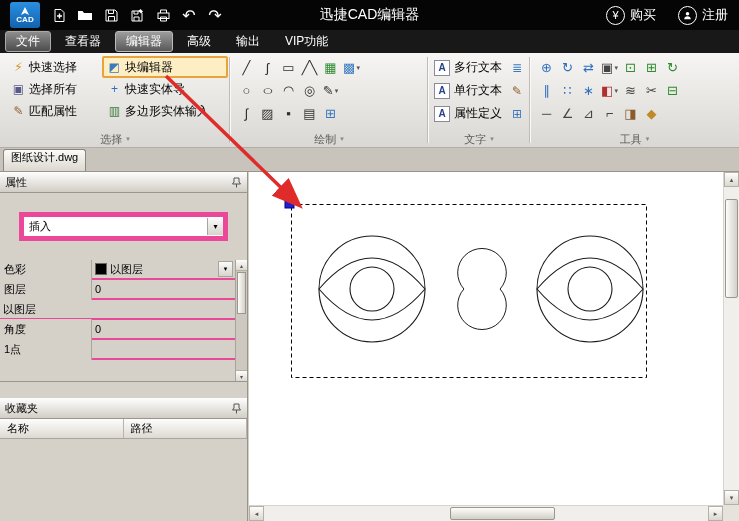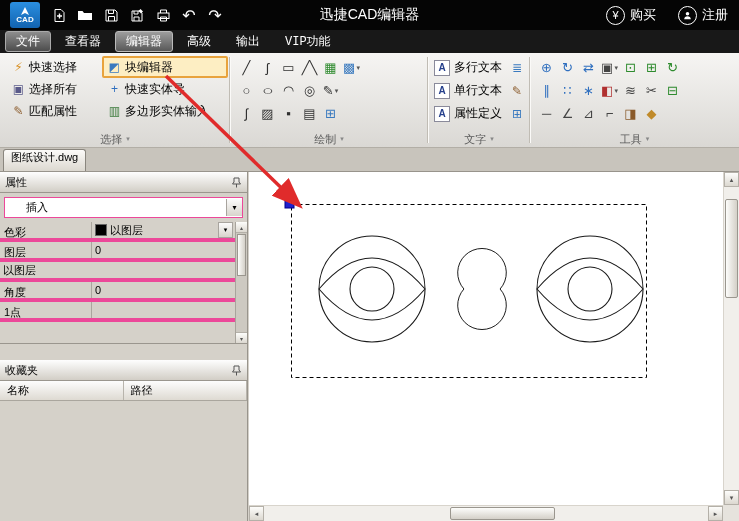--- a/index.html
+++ b/index.html
@@ -13,21 +13,21 @@
   .logo-text{font-size:8px;font-weight:bold;color:#fff;}
   .tb-icons{display:flex;margin-left:6px;}
   .tb-btn{width:26px;height:30px;display:flex;align-items:center;justify-content:center;color:#fff;font-size:16px;cursor:pointer;}
   .tb-title{position:absolute;left:0;right:0;text-align:center;font-size:14px;color:#fff;pointer-events:none;}
   .tb-right{margin-left:auto;display:flex;align-items:center;height:100%;z-index:2;}
   .tb-pill{display:flex;align-items:center;gap:5px;padding:0 11px;height:100%;color:#fff;font-size:13px;cursor:pointer;}
   .pill-icon{width:17px;height:17px;border:1.5px solid #fff;border-radius:50%;display:flex;align-items:center;justify-content:center;font-size:11px;}
 
   
   .menubar{height:23px;background:#181818;display:flex;align-items:center;padding-left:5px;gap:3px;}
-  .menu-tab{color:#fff;font-size:12px;padding:2px 11px;cursor:pointer;font-family:Liberation Mono, monospace;}
+  .menu-tab{color:#fff;font-size:12px;padding:2px 11px;cursor:pointer;}
   .menu-tab.btn{background:linear-gradient(#8d8d8d,#4c4c4c);border:1px solid #aaa;border-radius:3px;padding:1px 10px;}
   .menu-tab.active{background:linear-gradient(#9d9d9d,#585858);border:1px solid #bbb;border-radius:3px;padding:1px 10px;}
 
   
   .ribbon{height:95px;background:linear-gradient(#f6f5f3,#dad8d4);border-bottom:1px solid #b2aea6;
           display:flex;padding:1px 2px;box-sizing:border-box;}
   .rgroup{display:flex;flex-direction:column;}
   .glabel{margin-top:auto;height:14px;display:flex;align-items:center;justify-content:center;font-size:11px;color:#5a5a5a;gap:4px;}
   .gcaret{font-size:7px;color:#888;}
   .gsep{width:0;border-left:1px solid #c0bcb4;border-right:1px solid #fbfaf8;margin:3px 1px;}
@@ -58,27 +58,27 @@
   .doc-tab{height:21px;display:flex;align-items:center;gap:7px;background:linear-gradient(#fcfbf9,#dcd8d0);
            border:1px solid #8a867e;border-bottom:none;border-radius:3px 3px 0 0;padding:0 7px;font-size:11px;cursor:pointer;flex-direction:column;}
   .tab-close{width:13px;height:13px;border:1px solid #a09c94;background:linear-gradient(#f8f8f6,#d8d4cc);
              color:#993333;font-size:10px;line-height:11px;text-align:center;border-radius:2px;cursor:pointer;}
 
   
   .sidebar{position:absolute;top:172px;left:0;width:248px;bottom:0;background:#d5d1c9;border-right:1px solid #98948c;
            box-sizing:border-box;display:flex;flex-direction:column;}
   .panel-header{height:20px;background:linear-gradient(#fefefe,#d2cec6);border-bottom:1px solid #9a968e;
                 display:flex;align-items:center;justify-content:space-between;padding:0 5px;font-size:11px;flex:none;}
-  .combo{height:19px;margin:4px;background:#fff;border:1px solid #ec4899;display:flex;align-items:center;
-         padding-left:21px;font-size:11px;flex:none;cursor:pointer;}
+  .combo{height:19px;margin:19px;background:#fff;border:5px solid #ec4899;display:flex;align-items:center;
+         padding-left:5px;font-size:11px;flex:none;cursor:pointer;}
   .combo-arrow{margin-left:auto;width:15px;height:17px;background:linear-gradient(#fbfbfb,#d8d4cc);
                border-left:1px solid #a8a49e;font-size:8px;display:flex;align-items:center;justify-content:center;}
   .prop-area{position:relative;height:121px;border-bottom:1px solid #9a968e;flex:none;}
   .prop-grid{position:absolute;left:0;top:0;right:11px;bottom:0;overflow:hidden;}
-  .prow{display:flex;height:20px;border-bottom:4px solid #ec4899;box-sizing:border-box;}
+  .prow{display:flex;height:20px;border-bottom:2px solid #ec4899;box-sizing:border-box;align-items:center;}
   .plabel{width:92px;padding:3px 4px;border-right:1px solid #aaa69e;background:#d5d1c9;font-size:11px;
           white-space:nowrap;overflow:hidden;box-sizing:border-box;flex:none;}
   .pvalue{flex:1;padding:1px 3px;background:#d5d1c9;display:flex;align-items:center;gap:3px;font-size:11px;overflow:hidden;}
   .pvtext{white-space:nowrap;overflow:hidden;}
   .swatch{width:10px;height:10px;border:1px solid #666;flex:none;}
   .pdrop{margin-left:auto;width:13px;height:14px;background:linear-gradient(#fbfbfb,#d8d4cc);border:1px solid #a8a49e;
          font-size:7px;display:flex;align-items:center;justify-content:center;flex:none;cursor:pointer;}
   .pg-scroll{position:absolute;right:0;top:0;bottom:0;width:11px;background:#cdc9c1;border-left:1px solid #a8a49c;
              display:flex;flex-direction:column;}
   .pg-btn{height:10px;font-size:6px;display:flex;align-items:center;justify-content:center;color:#555;

